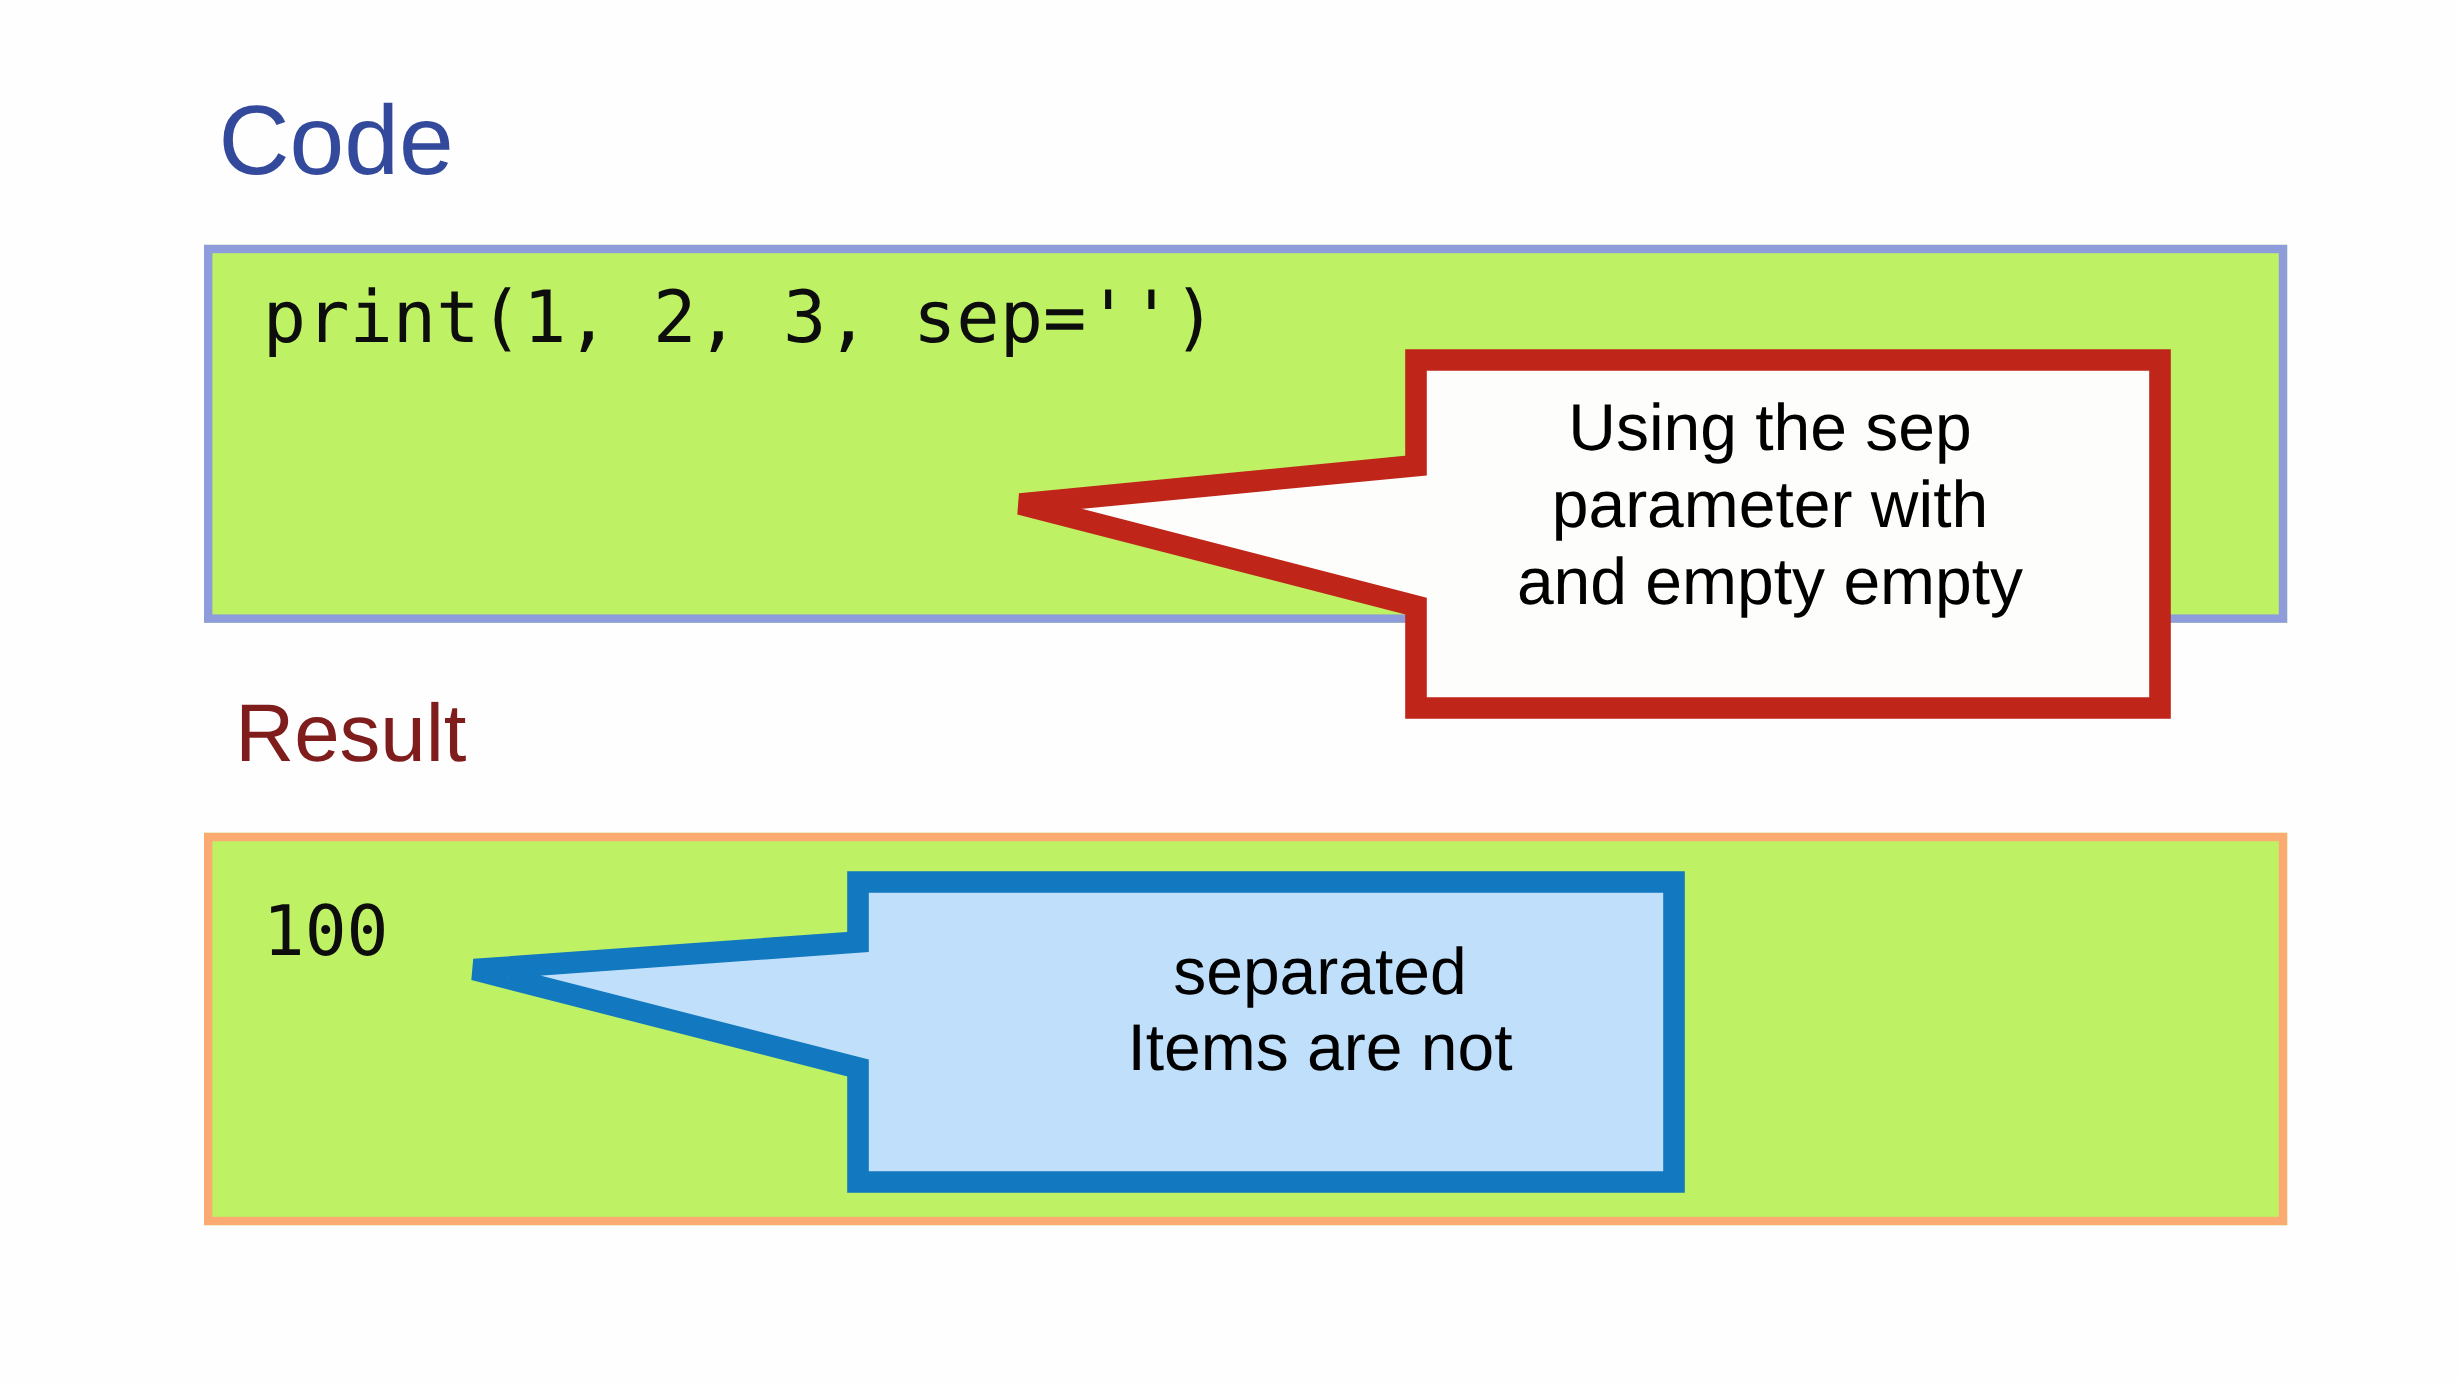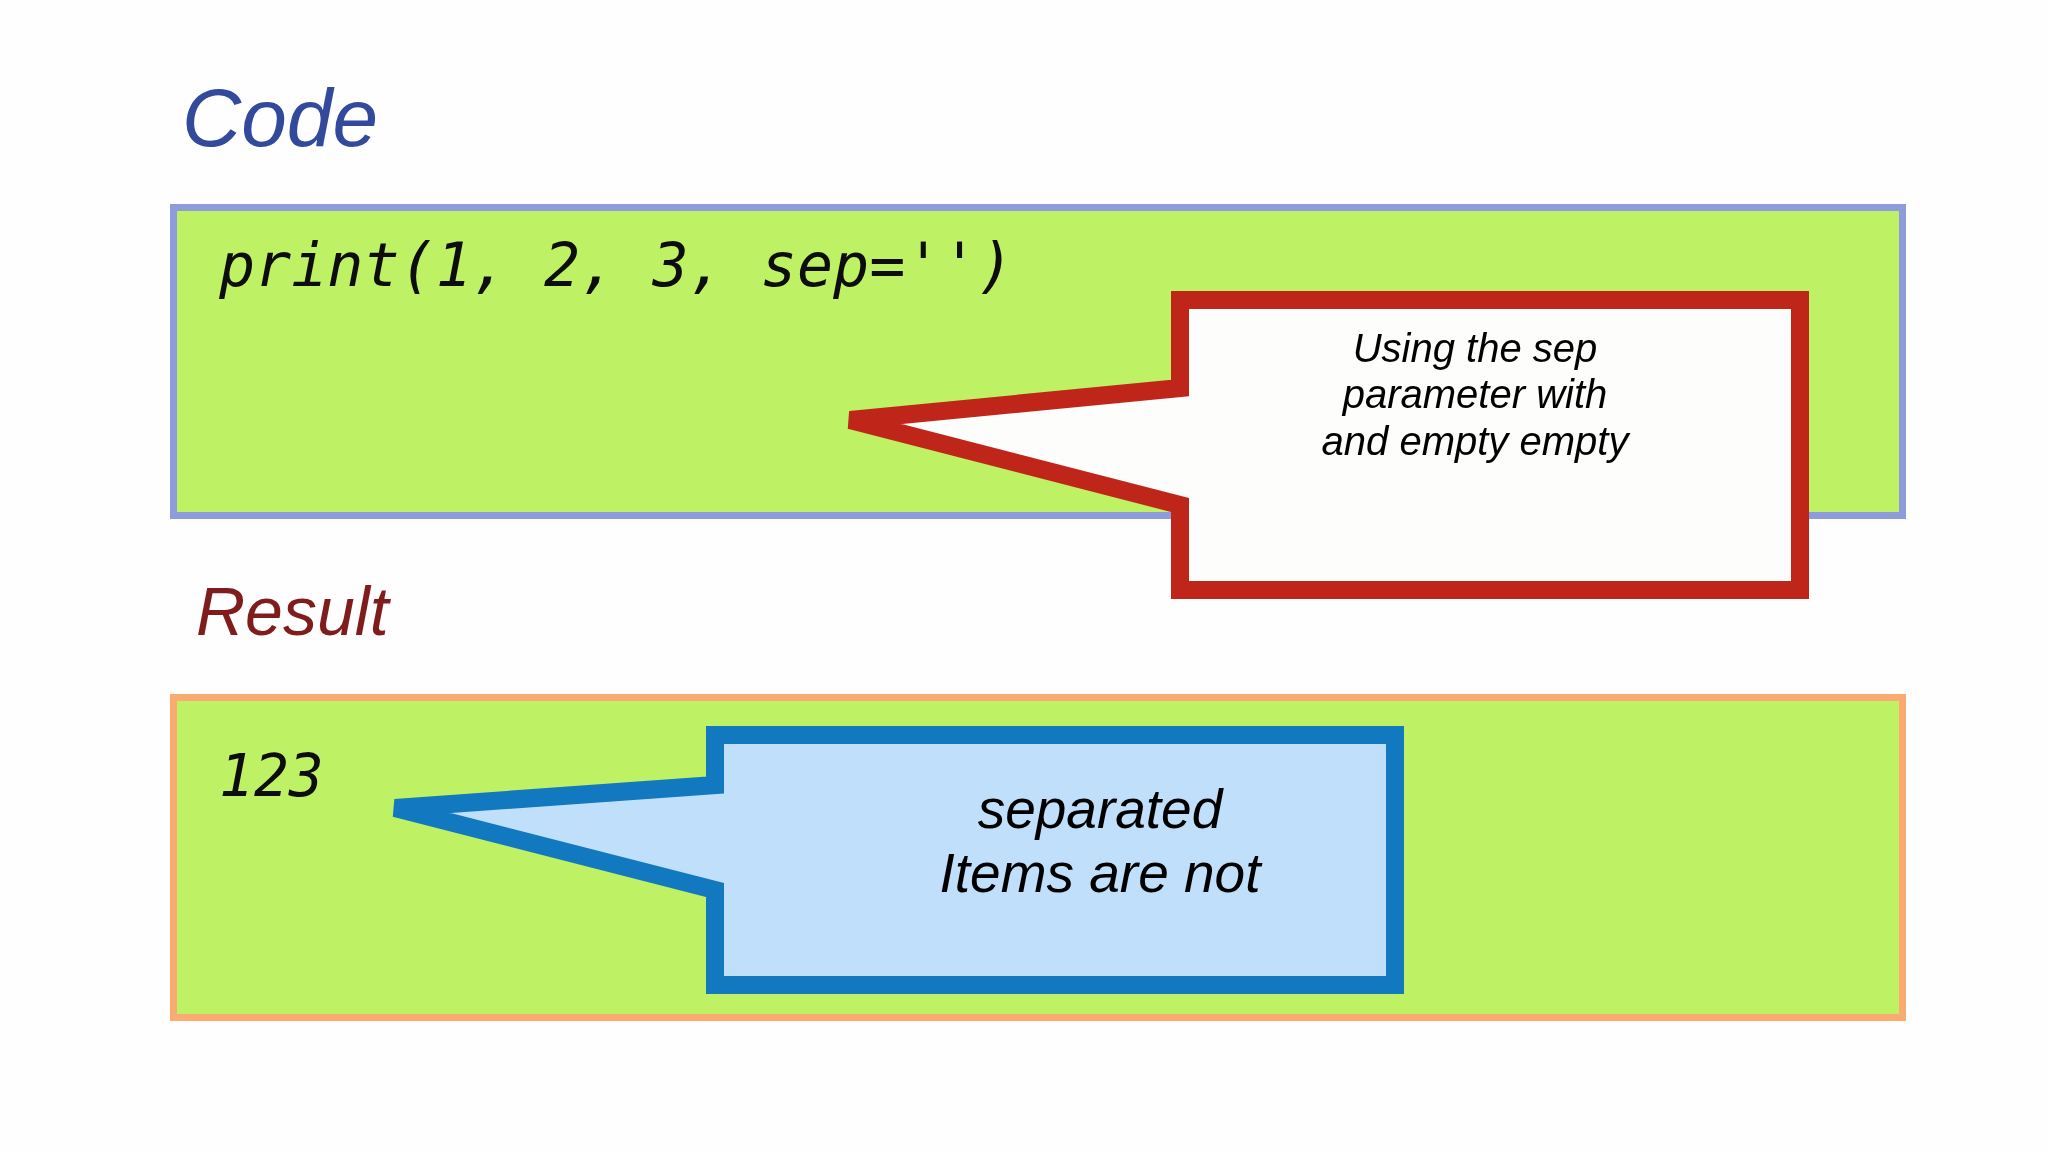--- a/index.html
+++ b/index.html
@@ -10,21 +10,20 @@
   }
   body {
     font-family: "Liberation Sans", sans-serif;
   }
   #slide {
     position: relative;
     width: 2048px;
     height: 1152px;
     background: #fefefe;
     overflow: hidden;
-    font-style: italic;
   }
 
   
   .section-title {
     position: absolute;
     font-family: "Liberation Sans", sans-serif;
     font-weight: 400;
     line-height: 1;
     white-space: nowrap;
   }
@@ -103,21 +102,21 @@
     position: absolute;
     text-align: center;
     font-family: "Liberation Sans", sans-serif;
     color: #000000;
     line-height: 1.16;
   }
   #red-callout-text {
     left: 1185px;
     top: 325px;
     width: 580px;
-    font-size: 40px;
+    font-size: 55px;
   }
   #blue-callout-text {
     left: 855px;
     top: 778px;
     width: 490px;
     font-size: 55px;
   }
   .callout-line { display: block; }
 </style>
 </head>
@@ -144,21 +143,21 @@
   </svg>
   <div id="red-callout-text" class="callout-text">
     <span class="callout-line">Using the sep</span>
     <span class="callout-line">parameter with</span>
     <span class="callout-line">and empty empty</span>
   </div>
 
   <div id="result-title" class="section-title">Result</div>
 
   <div id="result-panel" class="panel">
-    <div id="result-text" class="panel-text">123</div>
+    <div id="result-text" class="panel-text">100</div>
   </div>
 
   <svg id="blue-callout-svg" class="callout-svg" viewBox="0 0 1000 250" preserveAspectRatio="none">
     <path d="M 320 0
              L 1000 0
              L 1000 250
              L 320 250
              L 320 155
              L 0 73
              L 320 50

